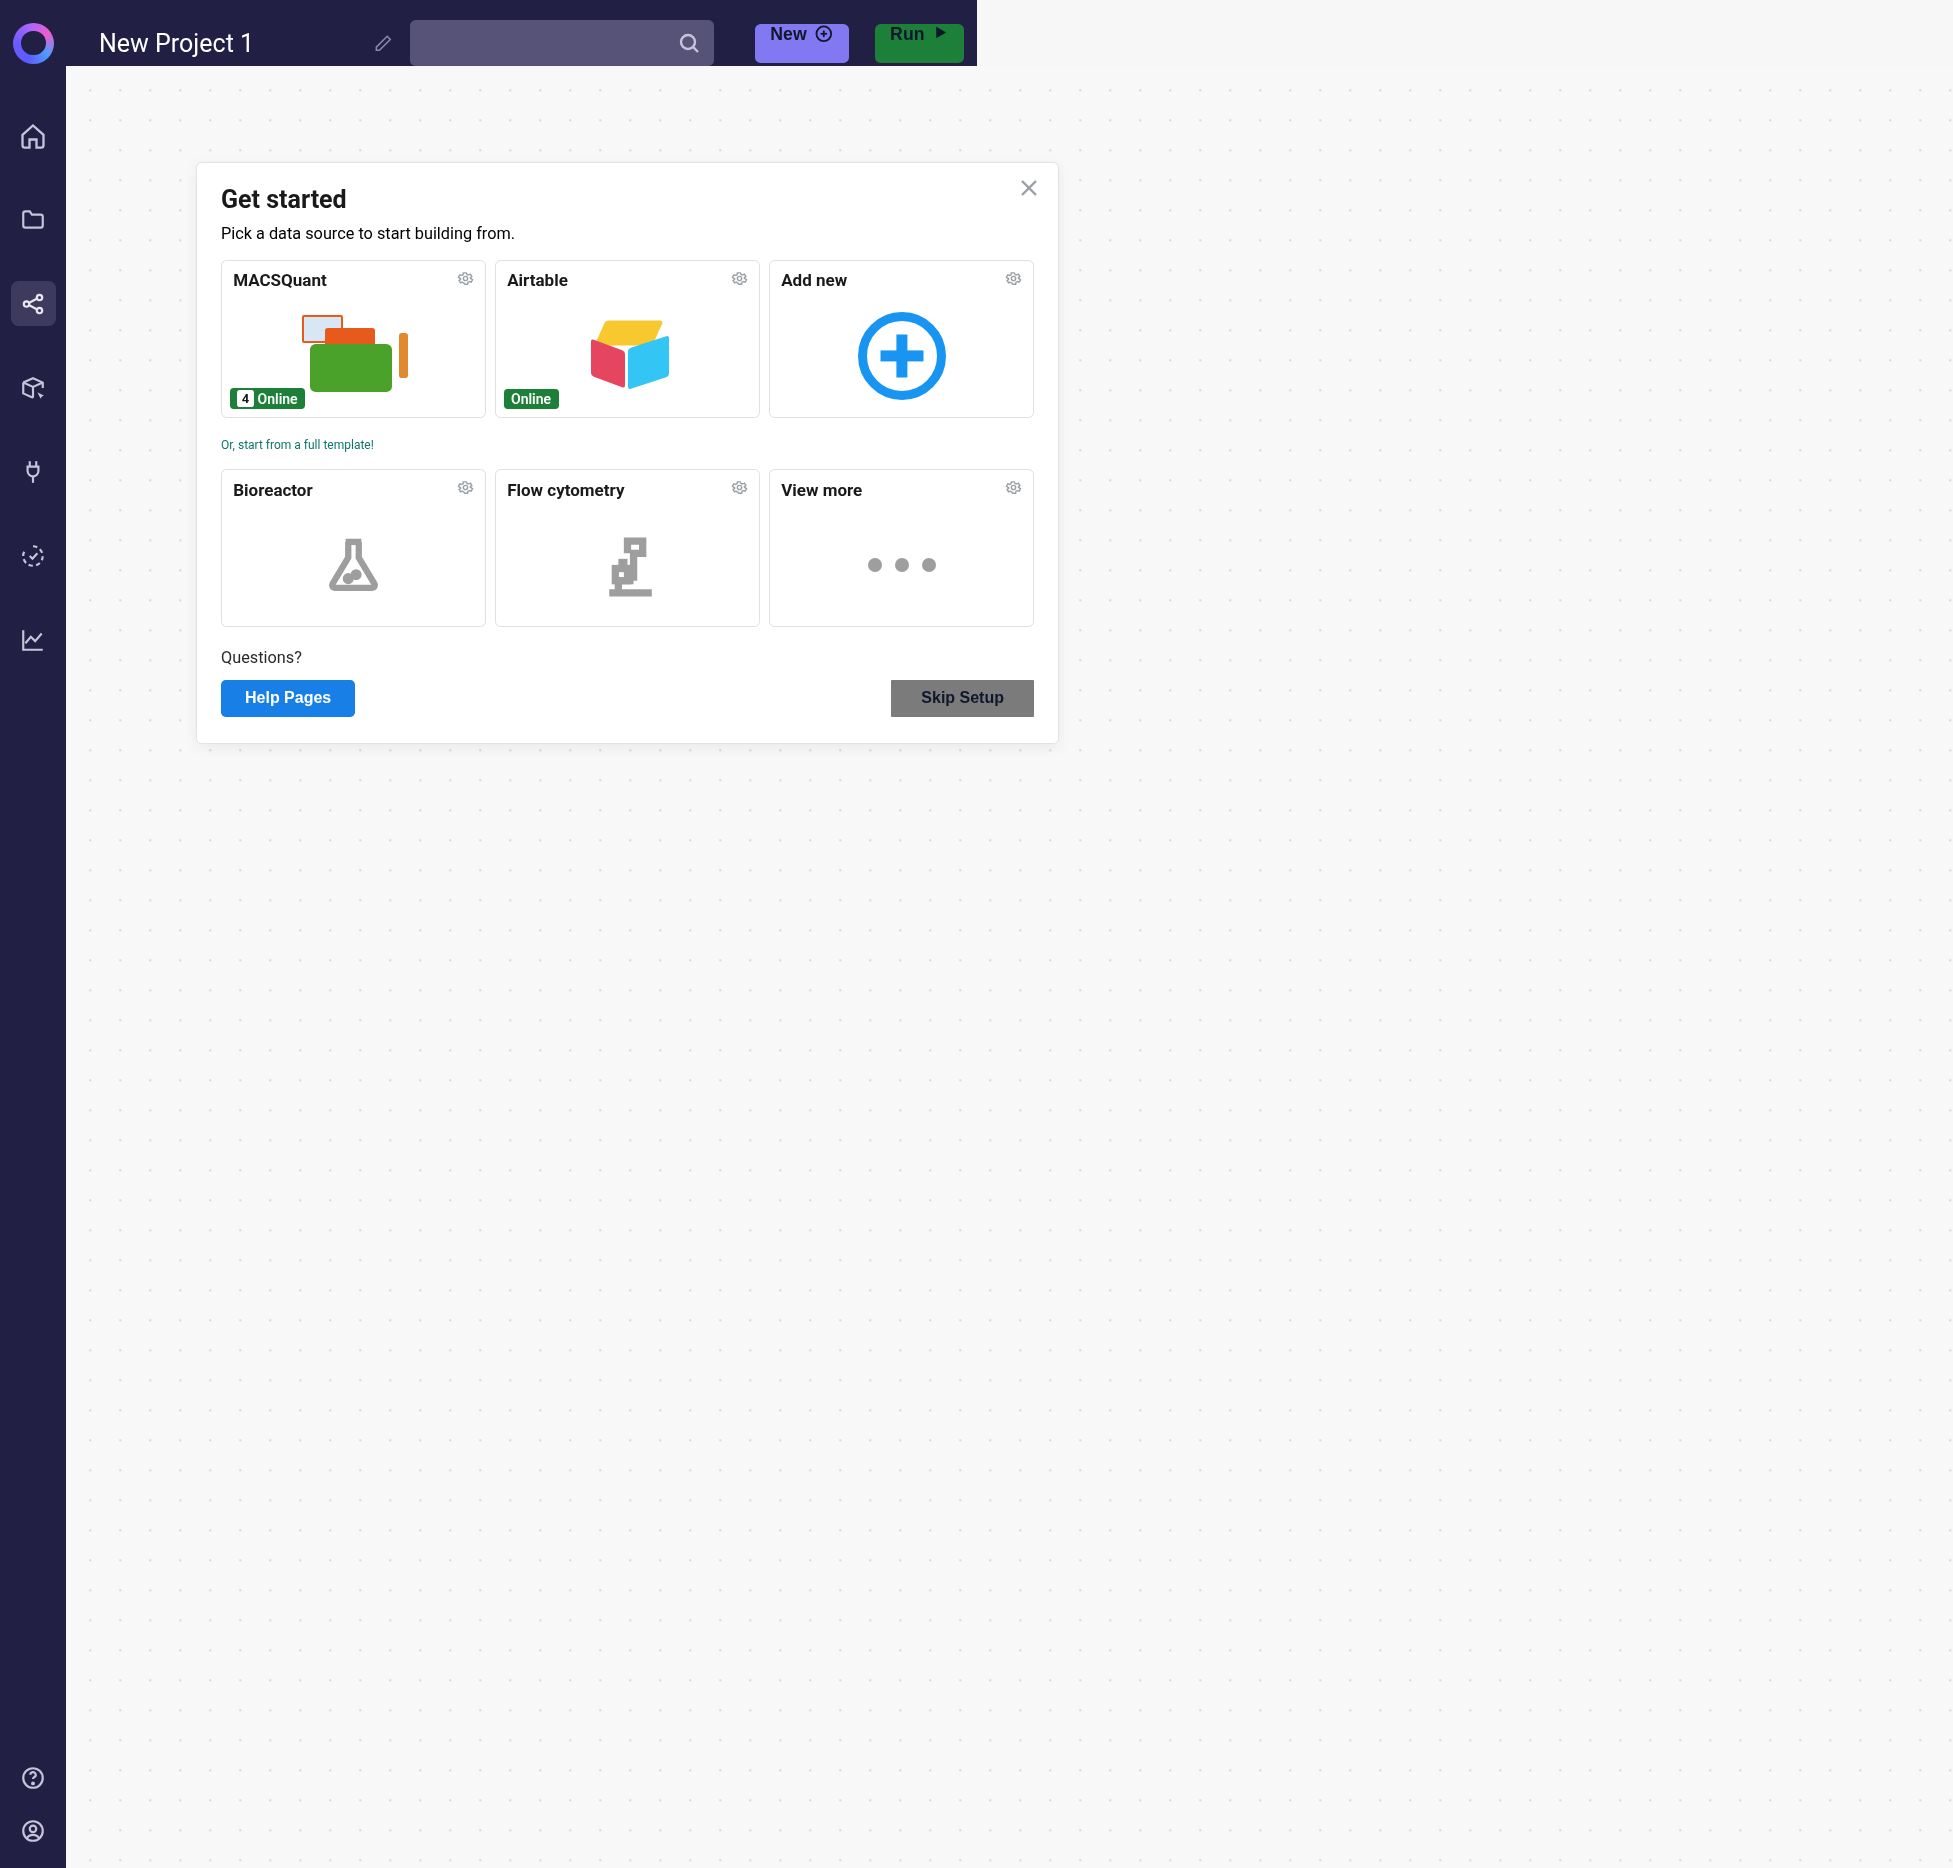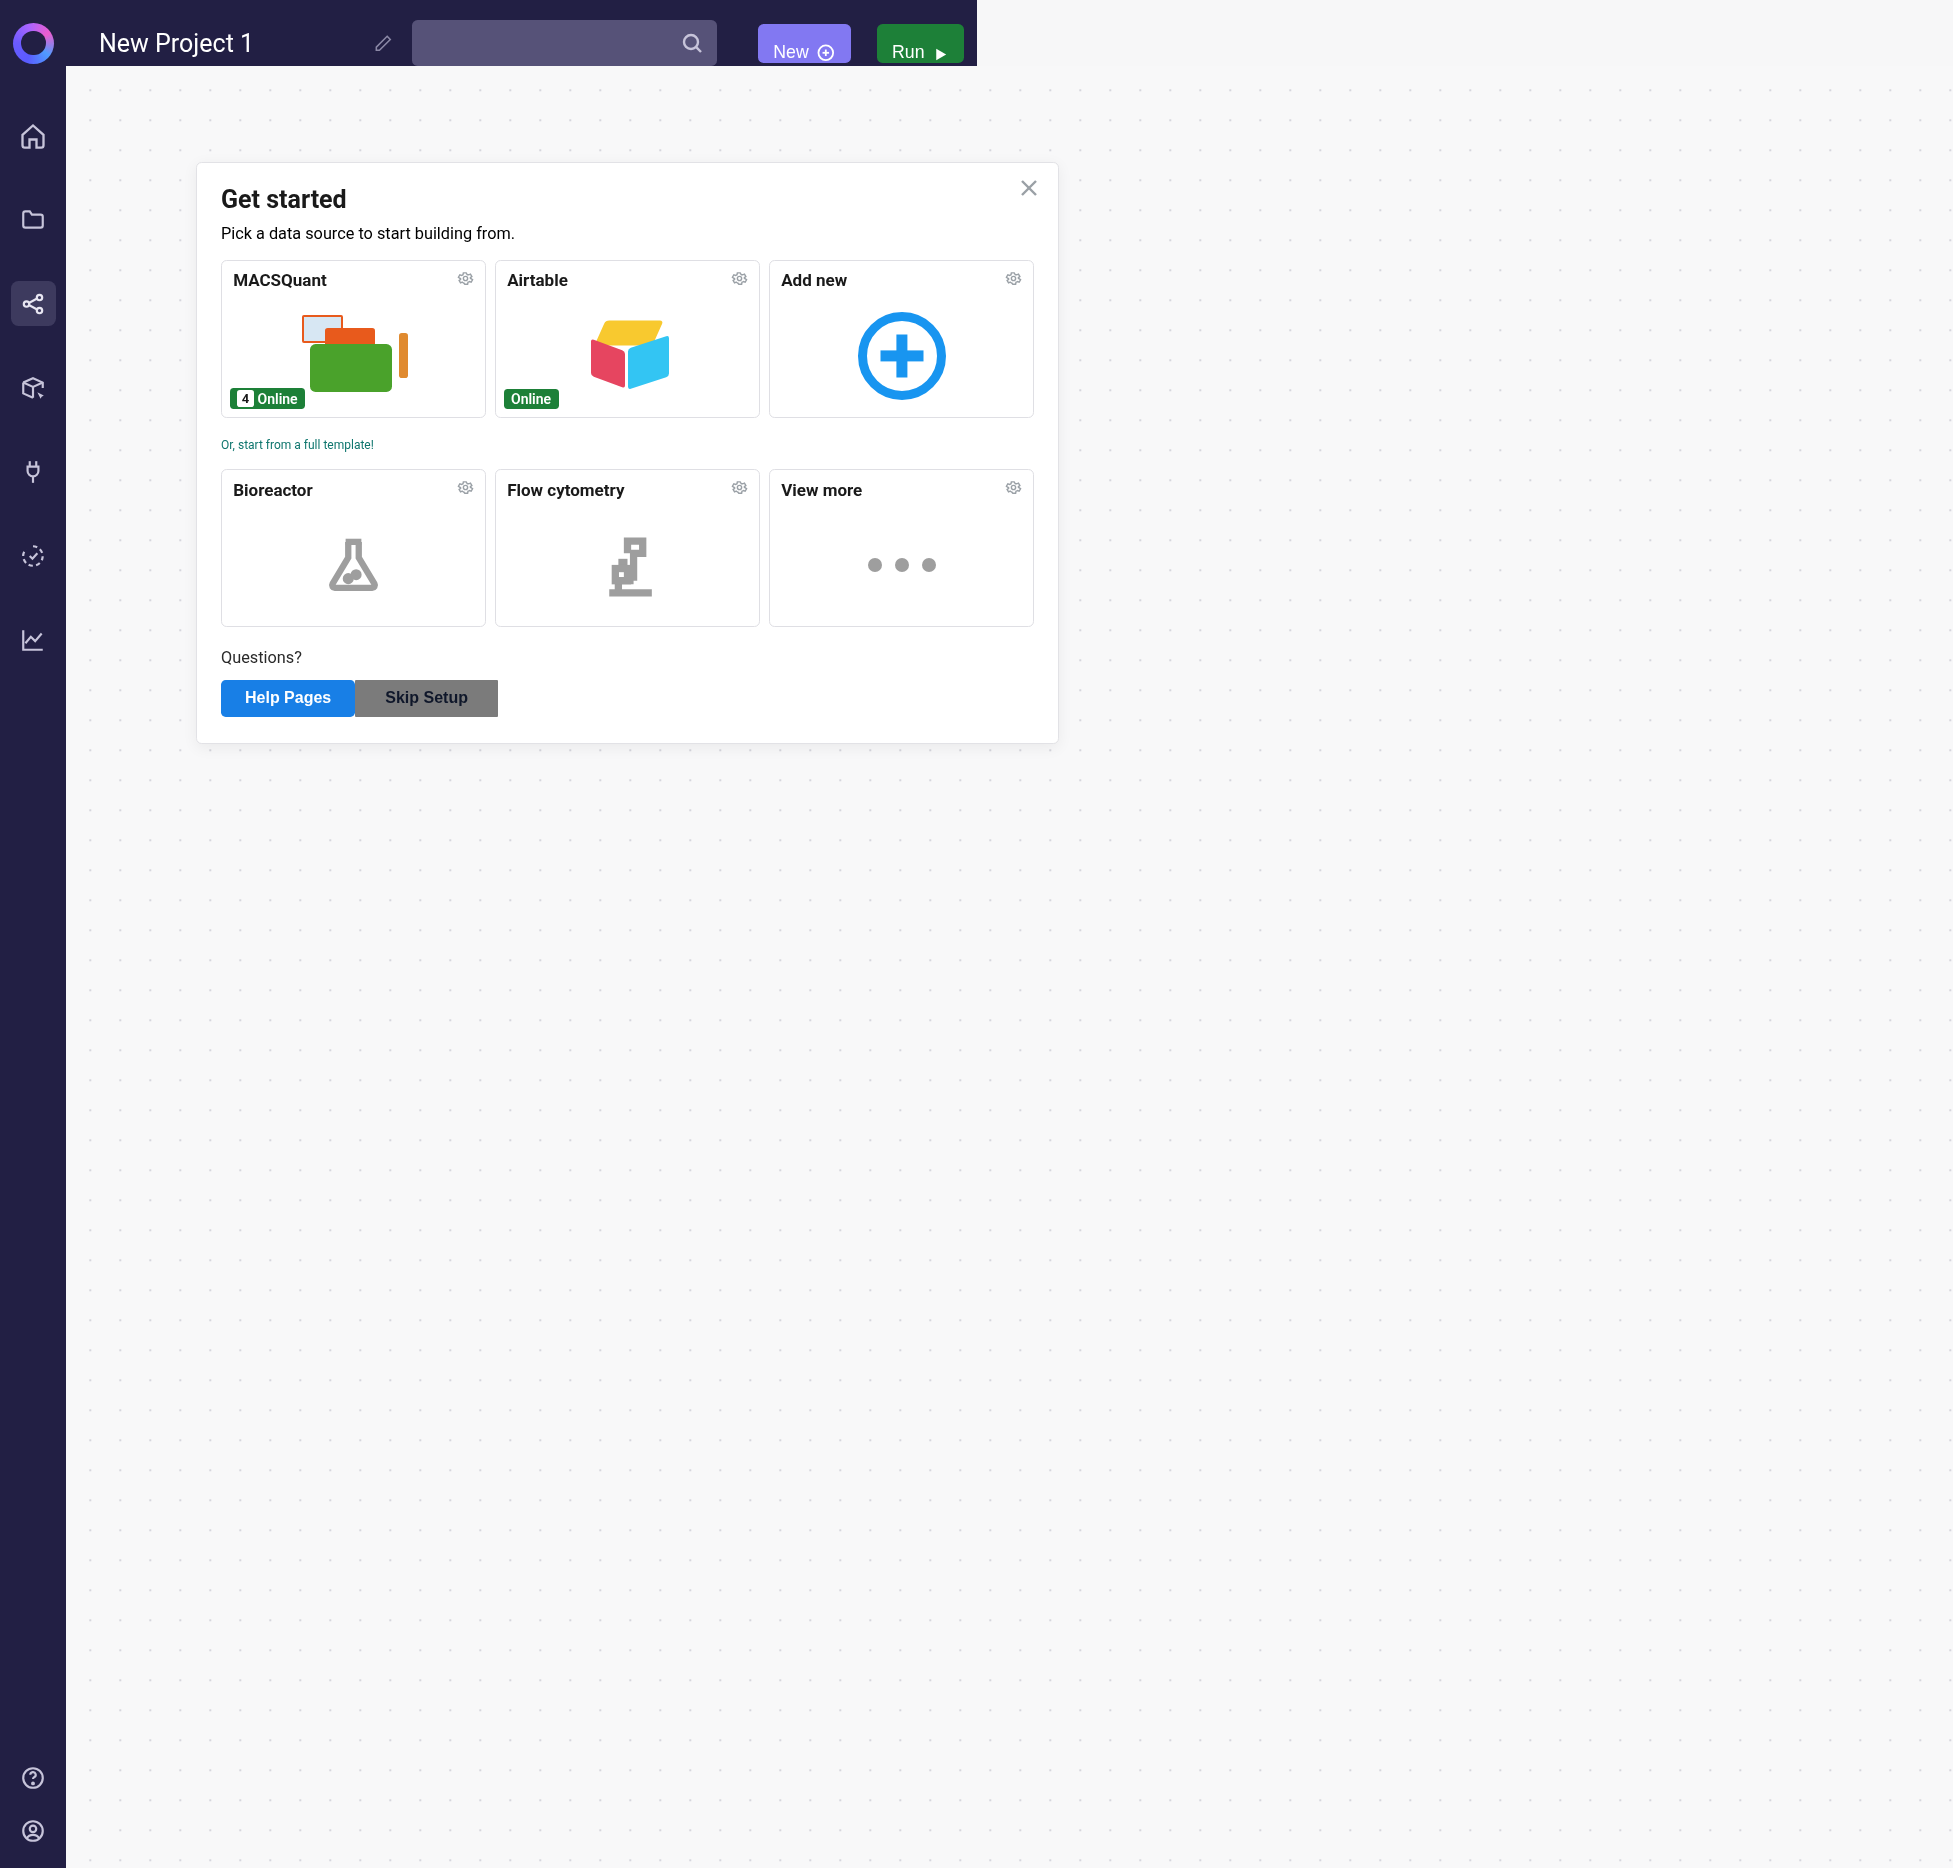--- a/index.html
+++ b/index.html
@@ -57,26 +57,26 @@
     justify-content: flex-end;
     padding: 0 13px;
     margin-left: auto;
   }
   .search-box svg { color: #c7c4da; }
   .btn {
     height: 39px;
     border: none;
     border-radius: 5.6px;
     display: flex;
-    align-items: flex-end;
+    align-items: flex-start;
     gap: 7.5px;
     padding: 0 15px;
     font-size: 17.7px;
-    font-weight: 400;
-    color: #ffffff;
+    font-weight: 700;
+    color: #0f172a;
     cursor: pointer;
   }
   .btn-new { background: #8278f2; margin-left: 24px; }
   .btn-run { background: #1d8038; margin-left: 9.3px; }
 
   
   .sidebar {
     position: absolute;
     left: 0; top: 66px; bottom: 0;
     width: 66px;
@@ -214,21 +214,21 @@
   }
 
   .questions-label {
     font-size: 16.3px;
     color: #2a2a2a;
     margin-bottom: 13px;
     margin-top: 5.6px;
   }
   .modal-footer {
     display: flex;
-    justify-content: flex-start;
+    justify-content: space-between;
   }
   .btn-help {
     background: #187fe6;
     color: #fff;
     border: none;
     border-radius: 4.7px;
     height: 37px;
     padding: 0 24px;
     font-size: 16px;
     font-weight: 700;

